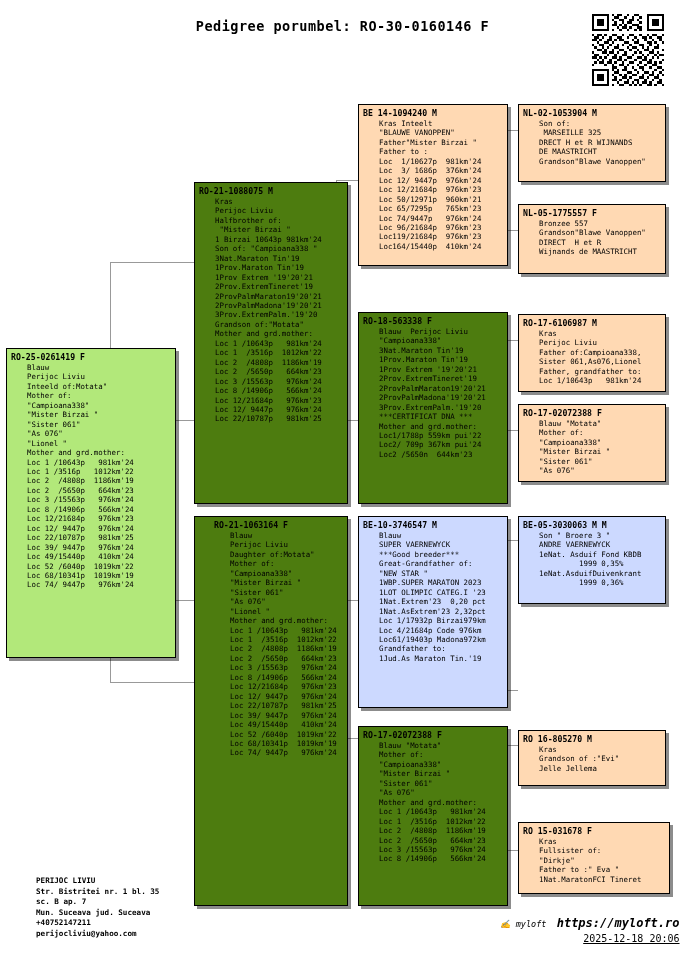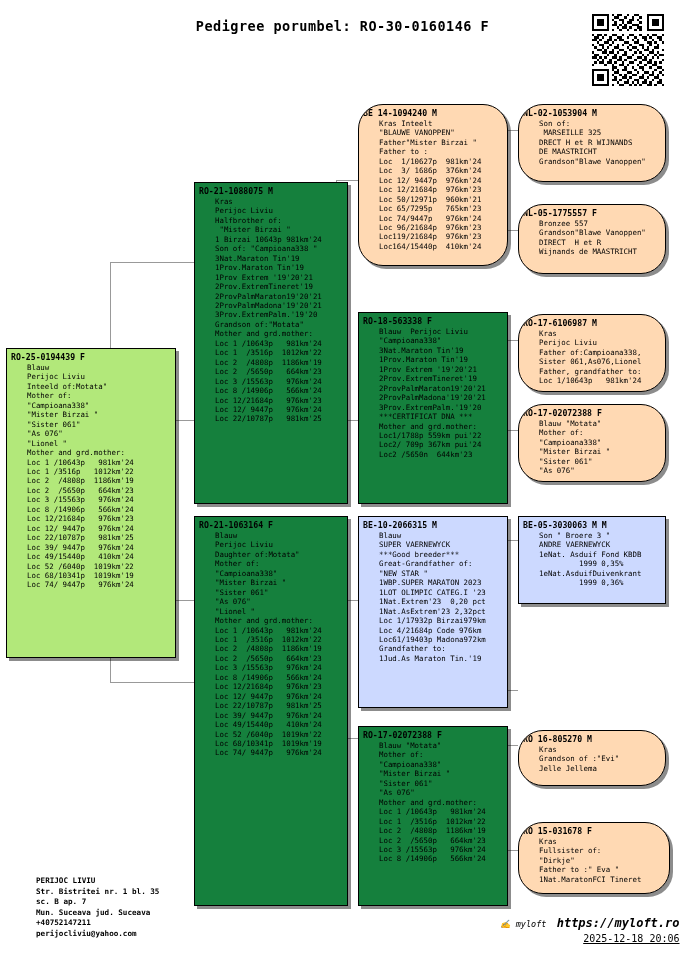--- a/index.html
+++ b/index.html
@@ -34,23 +34,23 @@
     white-space:pre;
     line-height:10px;
   }
   .card .body{
     font-size:7.4px;
     padding:0 4px 3px 4px;
     white-space:pre;
     line-height:9.45px;
     margin-left:16px;
   }
-  .green{background:#15803d;}
+  .green{background:#4d7c0f;}
   .green-dark{background:#b2e87a;}
-  .orange{background:#ffd9b3;border-radius:25px;}
+  .orange{background:#ffd9b3;}
   .blue{background:#ccd9ff;}
   .shadow{box-shadow:3px 3px 0 rgba(0,0,0,0.45);}
   .line{position:absolute;background:#999;}
   .footer{
     position:absolute;left:36px;top:876px;
     font-size:7.6px;line-height:10.5px;white-space:pre;font-weight:bold;
   }
   .brand{
     position:absolute;left:500px;top:916px;
     font-size:8.5px;
@@ -316,21 +316,21 @@
 
 <div class="line" style="left:500px;top:540px;width:1px;height:150px;"></div>
 <div class="line" style="left:500px;top:540px;width:18px;height:1px;"></div>
 <div class="line" style="left:500px;top:690px;width:18px;height:1px;"></div>
 
 <div class="line" style="left:500px;top:745px;width:1px;height:105px;"></div>
 <div class="line" style="left:500px;top:745px;width:18px;height:1px;"></div>
 <div class="line" style="left:500px;top:850px;width:18px;height:1px;"></div>
 
 <div class="card green-dark shadow" style="left:6px;top:348px;width:170px;height:310px;">
-  <div class="hdr">RO-25-0194439 F</div>
+  <div class="hdr">RO-25-0261419 F</div>
   <div class="body">Blauw
 Perijoc Liviu
 Inteeld of:Motata"
 Mother of:
 "Campioana338"
 "Mister Birzai "
 "Sister 061"
 "As 076"
 "Lionel "
 Mother and grd.mother:
@@ -371,21 +371,21 @@
 Loc 1  /3516p  1012km'22
 Loc 2  /4808p  1186km'19
 Loc 2  /5650p   664km'23
 Loc 3 /15563p   976km'24
 Loc 8 /14906p   566km'24
 Loc 12/21684p   976km'23
 Loc 12/ 9447p   976km'24
 Loc 22/10787p   981km'25</div>
 </div>
 
-<div class="card green shadow" style="left:194px;top:516px;width:154px;height:390px;">
+<div class="card green shadow" style="left:194px;top:516px;width:154px;height:390px;padding-left:15px;">
   <div class="hdr">RO-21-1063164 F</div>
   <div class="body">Blauw
 Perijoc Liviu
 Daughter of:Motata"
 Mother of:
 "Campioana338"
 "Mister Birzai "
 "Sister 061"
 "As 076"
 "Lionel "
@@ -436,21 +436,21 @@
 2ProvPalmMadona'19'20'21
 3Prov.ExtremPalm.'19'20
 ***CERTIFICAT DNA ***
 Mother and grd.mother:
 Loc1/1788p 559km pui'22
 Loc2/ 709p 367km pui'24
 Loc2 /5650n  644km'23</div>
 </div>
 
 <div class="card blue shadow" style="left:358px;top:516px;width:150px;height:192px;">
-  <div class="hdr">BE-10-2066315 M</div>
+  <div class="hdr">BE-10-3746547 M</div>
   <div class="body">Blauw
 SUPER VAERNEWYCK
 ***Good breeder***
 Great-Grandfather of:
 "NEW STAR "
 1WBP.SUPER MARATON 2023
 1LOT OLIMPIC CATEG.I '23
 1Nat.Extrem'23  0,20 pct
 1Nat.AsExtrem'23 2,32pct
 Loc 1/17932p Birzai979km

